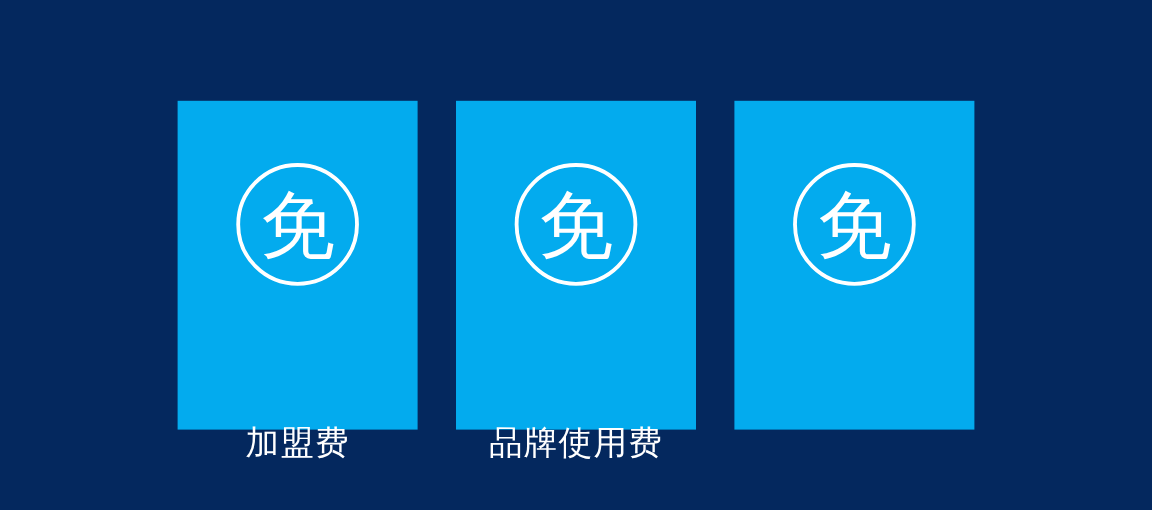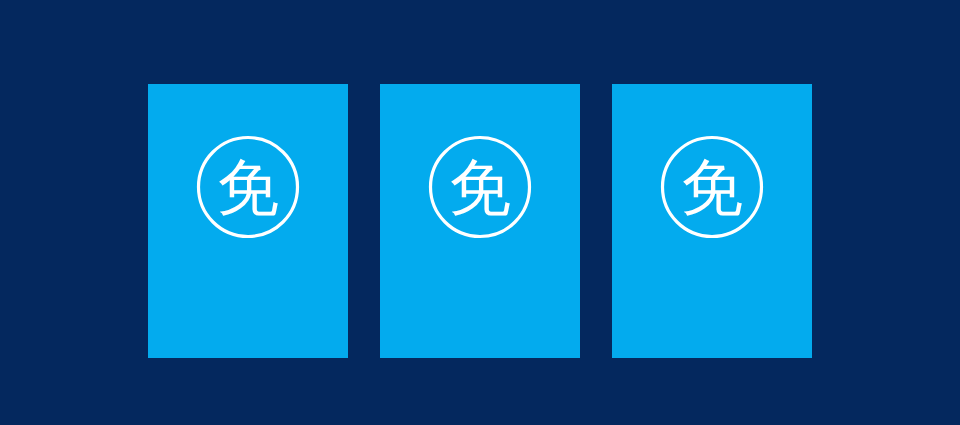--- a/index.html
+++ b/index.html
@@ -81,29 +81,31 @@
 
   <div class="card-row">
 
     <div class="card">
       <span class="card-icon">
         <svg viewBox="0 0 104 104" xmlns="http://www.w3.org/2000/svg" aria-hidden="true">
           <circle cx="52" cy="52" r="49.5" fill="none" stroke="#ffffff" stroke-width="3.2"></circle>
           <text class="glyph-text" x="52" y="74" text-anchor="middle">免</text>
         </svg>
       </span>
+      <div class="card-label">加盟费</div>
     </div>
 
     <div class="card">
       <span class="card-icon">
         <svg viewBox="0 0 104 104" xmlns="http://www.w3.org/2000/svg" aria-hidden="true">
           <circle cx="52" cy="52" r="49.5" fill="none" stroke="#ffffff" stroke-width="3.2"></circle>
           <text class="glyph-text" x="52" y="74" text-anchor="middle">免</text>
         </svg>
       </span>
+      <div class="card-label">品牌使用费</div>
     </div>
 
     <div class="card">
       <span class="card-icon">
         <svg viewBox="0 0 104 104" xmlns="http://www.w3.org/2000/svg" aria-hidden="true">
           <circle cx="52" cy="52" r="49.5" fill="none" stroke="#ffffff" stroke-width="3.2"></circle>
           <text class="glyph-text" x="52" y="74" text-anchor="middle">免</text>
         </svg>
       </span>
     </div>

